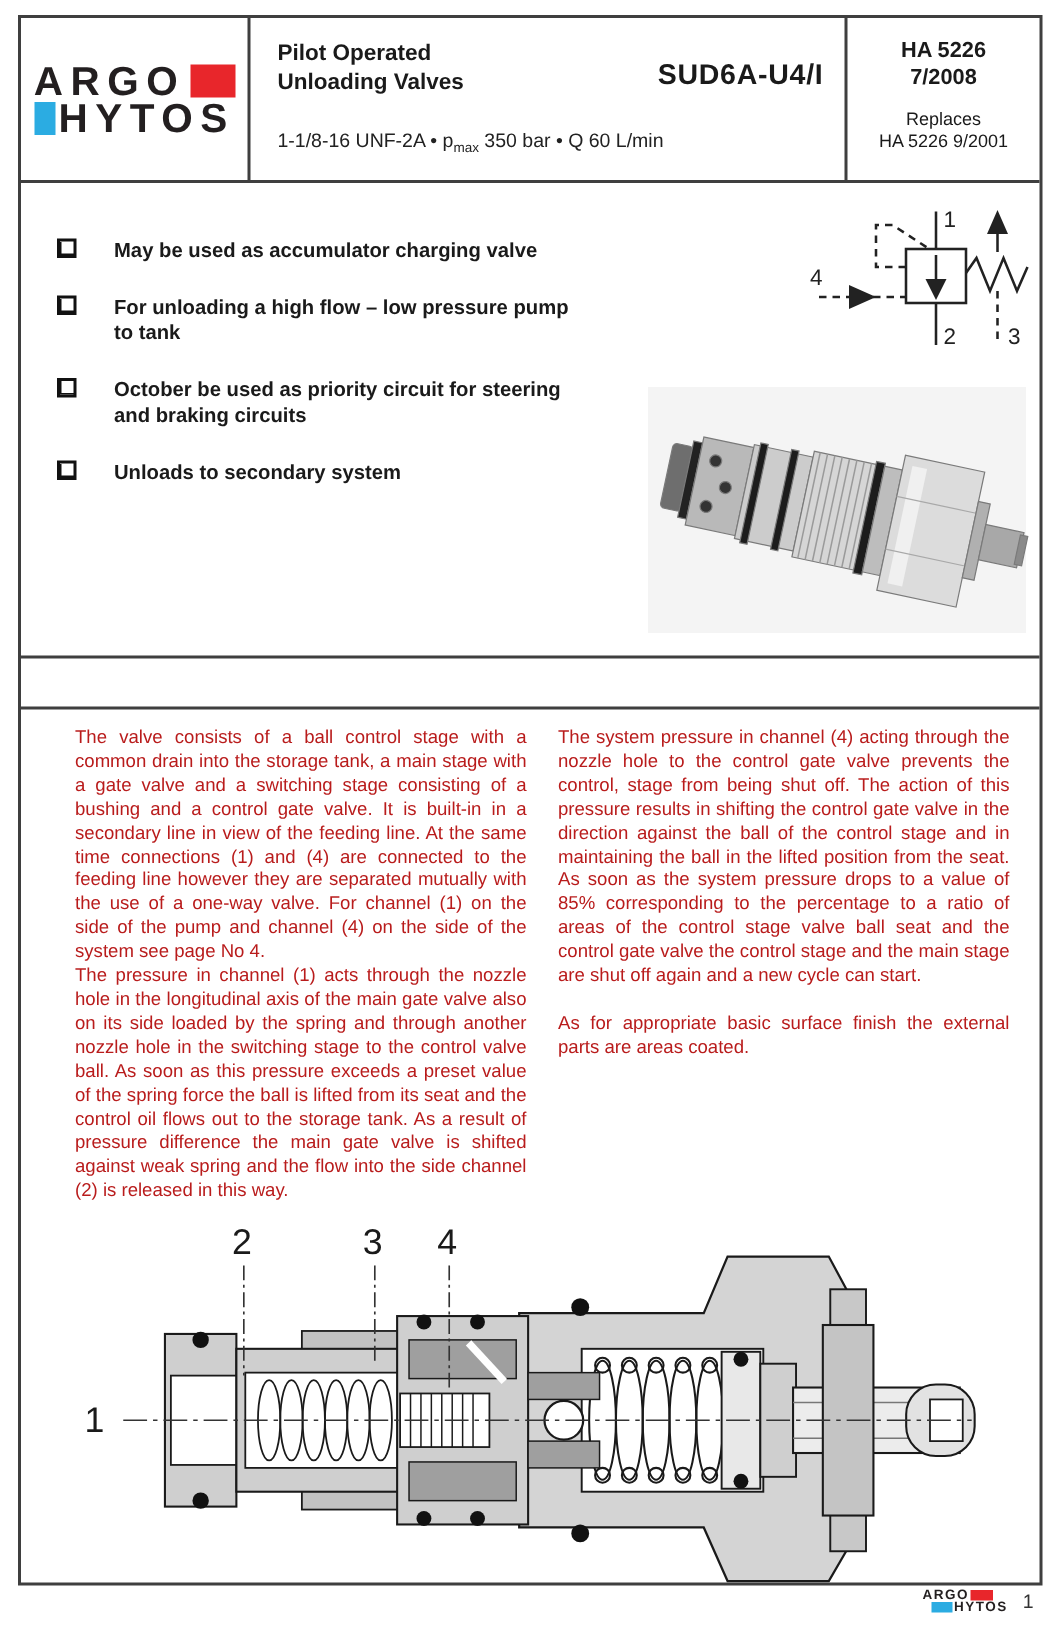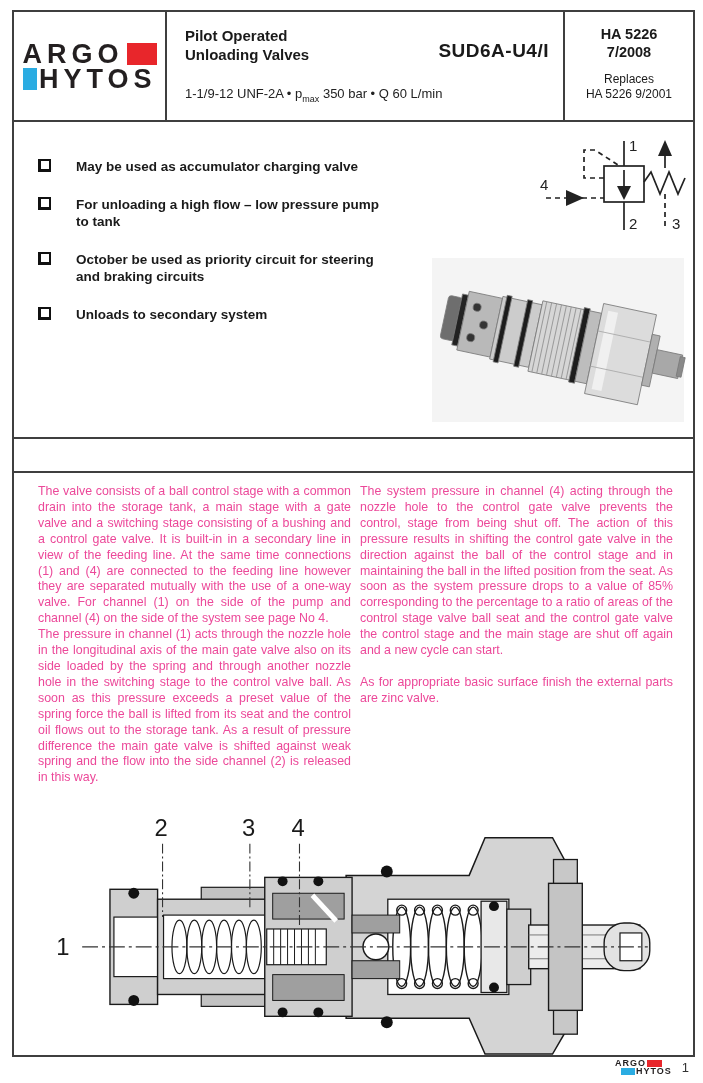--- a/index.html
+++ b/index.html
@@ -39,21 +39,21 @@
   .checkbox { flex:0 0 13px; width:13px; height:13px; border:2px solid #111; margin-top:1px;
     box-shadow:inset 1px -1px 0 #111; background:#fff; }
   .feature-label { font-weight:bold; font-size:13.5px; line-height:17px; max-width:310px; }
   .schematic-svg { position:absolute; left:524px; top:124px; }
   .photo-svg { position:absolute; left:410px; top:242px; }
   
   .rule { position:absolute; left:0; right:0; height:2px; background:#3f3f3f; }
   .rule-1 { top:425px; } .rule-2 { top:459px; }
   .section-heading { position:absolute; left:24px; top:431px; font-weight:bold; font-size:17.5px; }
   .columns { position:absolute; left:24px; top:472px; width:635px; display:flex; gap:9px; }
-  .col { flex:1; font-size:12.4px; line-height:15.9px; text-align:justify; color:#ec4899; }
+  .col { flex:1; font-size:12.4px; line-height:15.9px; text-align:justify; color:#b91c1c;margin-left:12px; }
   .col p + p.spaced { margin-top:16px; }
   
   .section-svg { position:absolute; left:36px; top:786px; }
   
   .footer { position:absolute; right:14px; top:1059px; display:flex; align-items:center; gap:10px; }
   .mini-logo { line-height:7px; }
   .mini-row { display:flex; align-items:center; }
   .mini-word { font-weight:bold; font-size:9px; letter-spacing:1px; color:#231f20; line-height:8px; }
   .mini-rect-red { width:15px; height:7px; margin-left:1px; }
   .mini-rect-cyan { width:14px; height:7px; margin-right:1px; }
@@ -76,21 +76,21 @@
           <span class="logo-rect-cyan" style="background:#2bace2"></span>
           <span class="logo-word">HYTOS</span>
         </div>
       </div>
     </div>
     <div class="title-cell">
       <div class="doc-title">
         <div>Pilot Operated</div>
         <div>Unloading Valves</div>
       </div>
-      <div class="doc-subtitle"><span>1-1/9-12 UNF-2A • p</span><sub>max</sub><span> 350 bar • Q 60 L/min</span></div>
+      <div class="doc-subtitle"><span>1-1/8-16 UNF-2A • p</span><sub>max</sub><span> 350 bar • Q 60 L/min</span></div>
       <div class="model-code">SUD6A-U4/I</div>
     </div>
     <div class="doc-cell">
       <div class="doc-number">HA 5226</div>
       <div class="doc-number">7/2008</div>
       <div class="replaces">Replaces</div>
       <div class="replaces-doc">HA 5226  9/2001</div>
     </div>
   </header>
 
@@ -179,21 +179,21 @@
   <div class="rule rule-1"></div>
   <div class="rule rule-2"></div>
 
   <div class="columns">
     <div class="col">
       <p>The valve consists of a ball control stage with a common drain into the storage tank, a main stage with a gate valve and a switching stage consisting of a bushing and a control gate valve. It is built-in in a secondary line in view of the feeding line. At the same time connections (1) and (4) are connected to the feeding line however they are separated mutually with the use of a one-way valve. For channel (1) on the side of the pump and channel (4) on the side of the system see page No 4.</p>
       <p>The pressure in channel (1) acts through the nozzle hole in the longitudinal axis of the main gate valve also on its side loaded by the spring and through another nozzle hole in the switching stage to the control valve ball. As soon as this pressure exceeds a preset value of the spring force the ball is lifted from its seat and the control oil flows out to the storage tank. As a result of pressure difference the main gate valve is shifted against weak spring and the flow into the side channel (2) is released in this way.</p>
     </div>
     <div class="col">
       <p>The system pressure in channel (4) acting through the nozzle hole to the control gate valve prevents the control, stage from being shut off. The action of this pressure results in shifting the control gate valve in the direction against the ball of the control stage and in maintaining the ball in the lifted position from the seat. As soon as the system pressure drops to a value of 85% corresponding to the percentage to a ratio of areas of the control stage valve ball seat and the control gate valve the control stage and the main stage are shut off again and a new cycle can start.</p>
-      <p class="spaced">As for appropriate basic surface finish the external parts are zinc valve.</p>
+      <p class="spaced">As for appropriate basic surface finish the external parts are areas coated.</p>
     </div>
   </div>
 
   <svg class="section-svg" width="624" height="258" viewBox="0 0 624 260">
 
     <polygon points="296,78 420,78 436,40 504,40 518,66 518,234 504,258 436,258 420,222 296,222" fill="#d4d4d4" stroke="#1a1a1a" stroke-width="1.5"></polygon>
     <circle cx="337" cy="74" r="6" fill="#111"></circle>
     <circle cx="337" cy="226" r="6" fill="#111"></circle>
 
     <rect x="338" y="102" width="122" height="96" fill="#fff" stroke="#1a1a1a" stroke-width="1.3"></rect>

